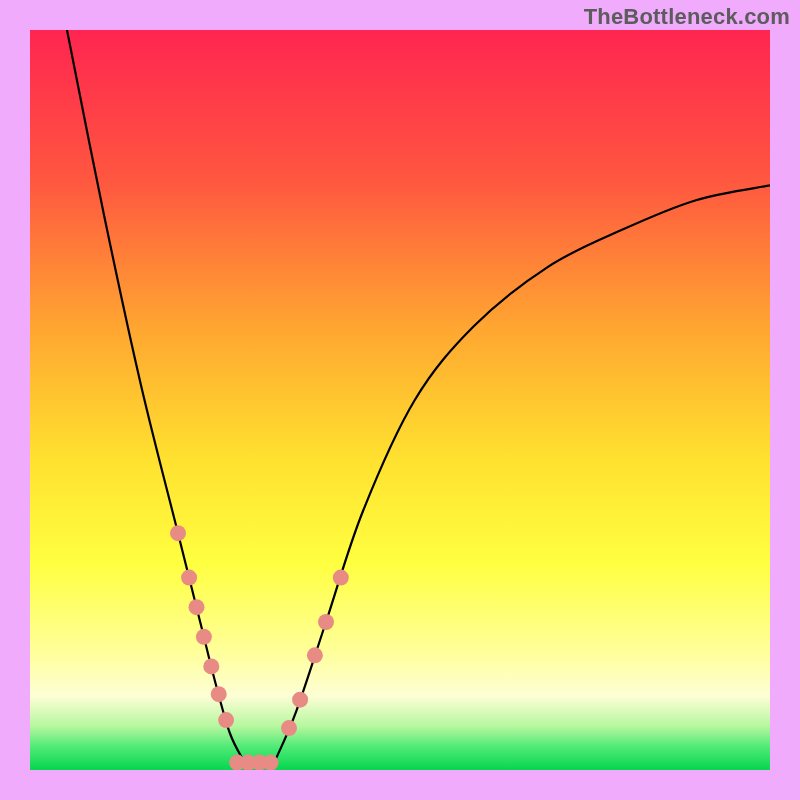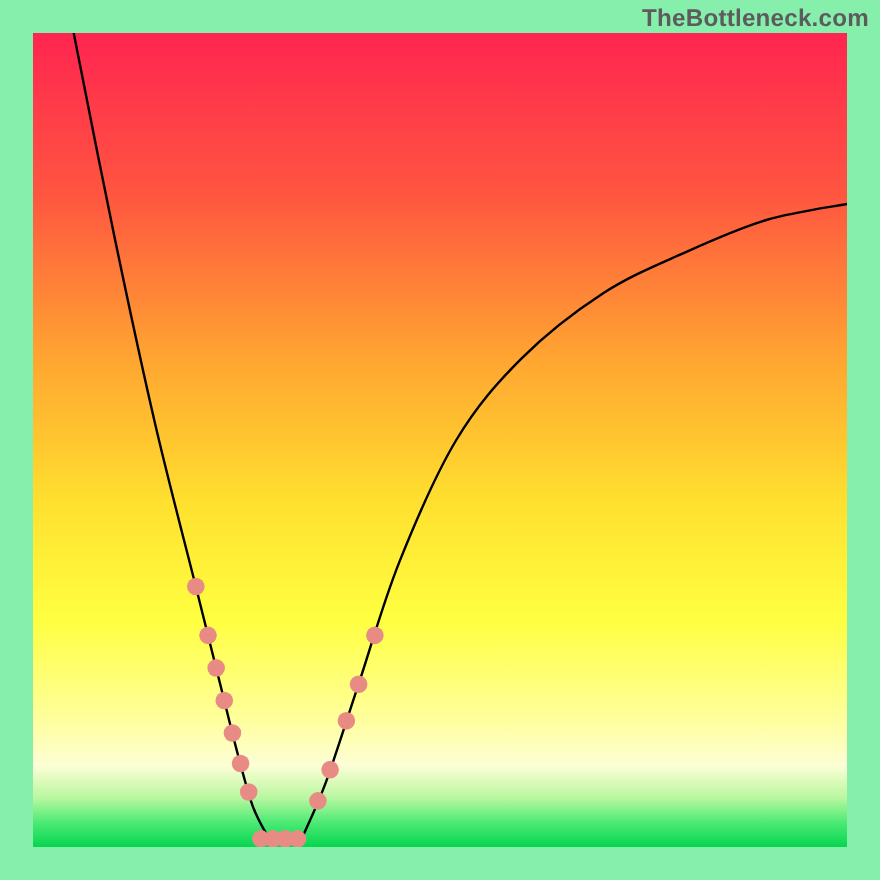--- a/index.html
+++ b/index.html
@@ -10,21 +10,21 @@
     overflow: hidden;
     background: #000;
     font-family: Arial, Helvetica, sans-serif;
   }
   .frame {
     position: absolute;
     top: 0;
     left: 0;
     width: 800px;
     height: 800px;
-    background: #86efac;
+    background: #f0abfc;
   }
   .plot-area {
     position: absolute;
     top: 30px;
     left: 30px;
     width: 740px;
     height: 740px;
     overflow: hidden;
   }
   .gradient {

